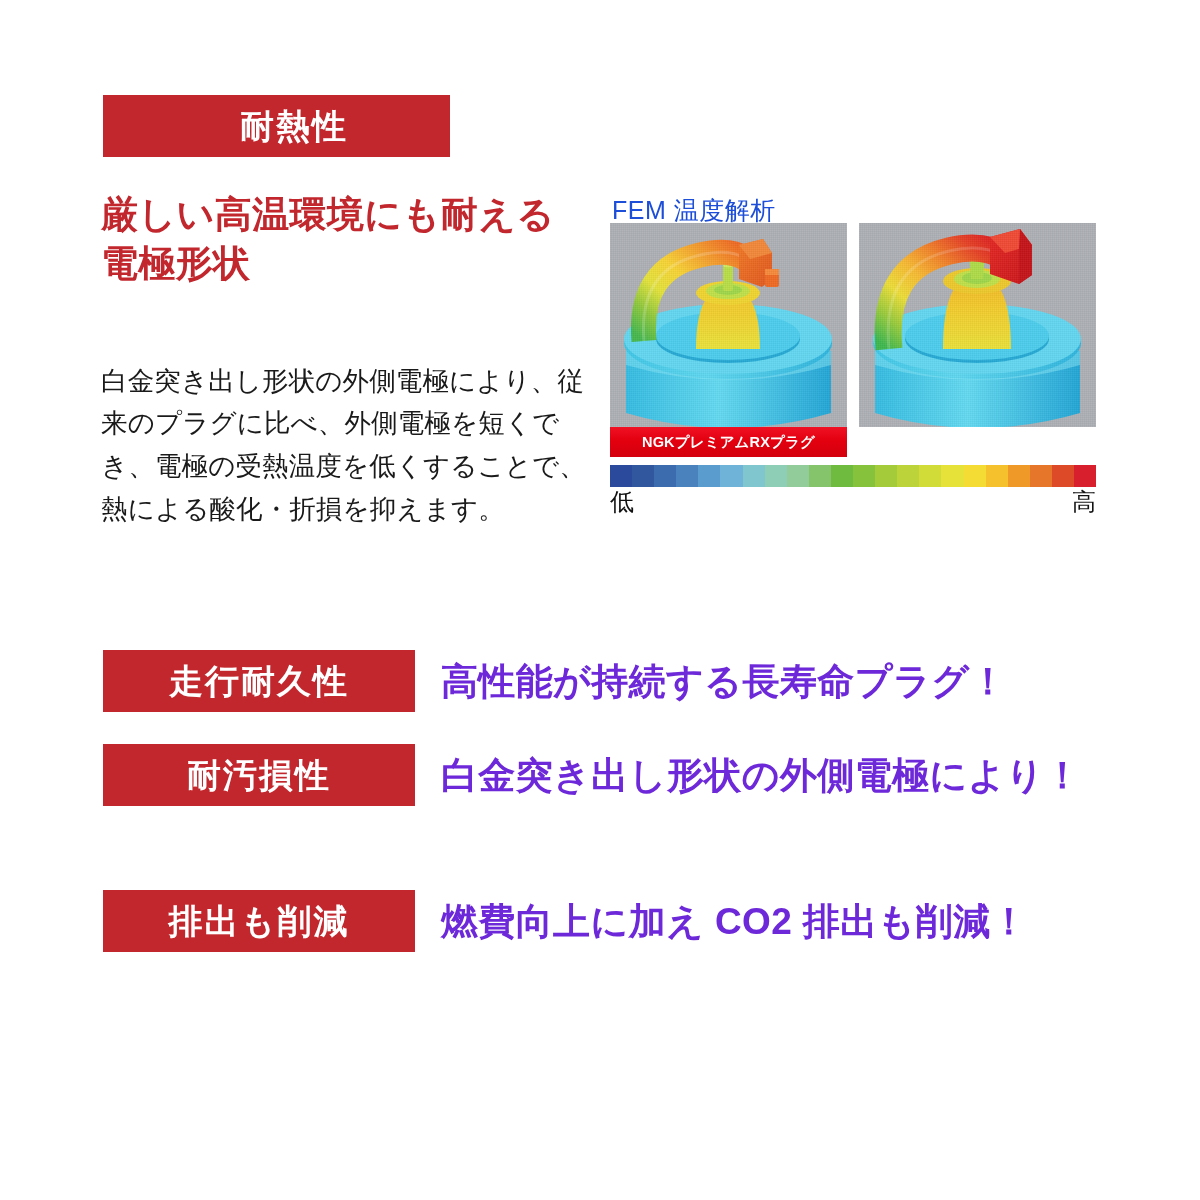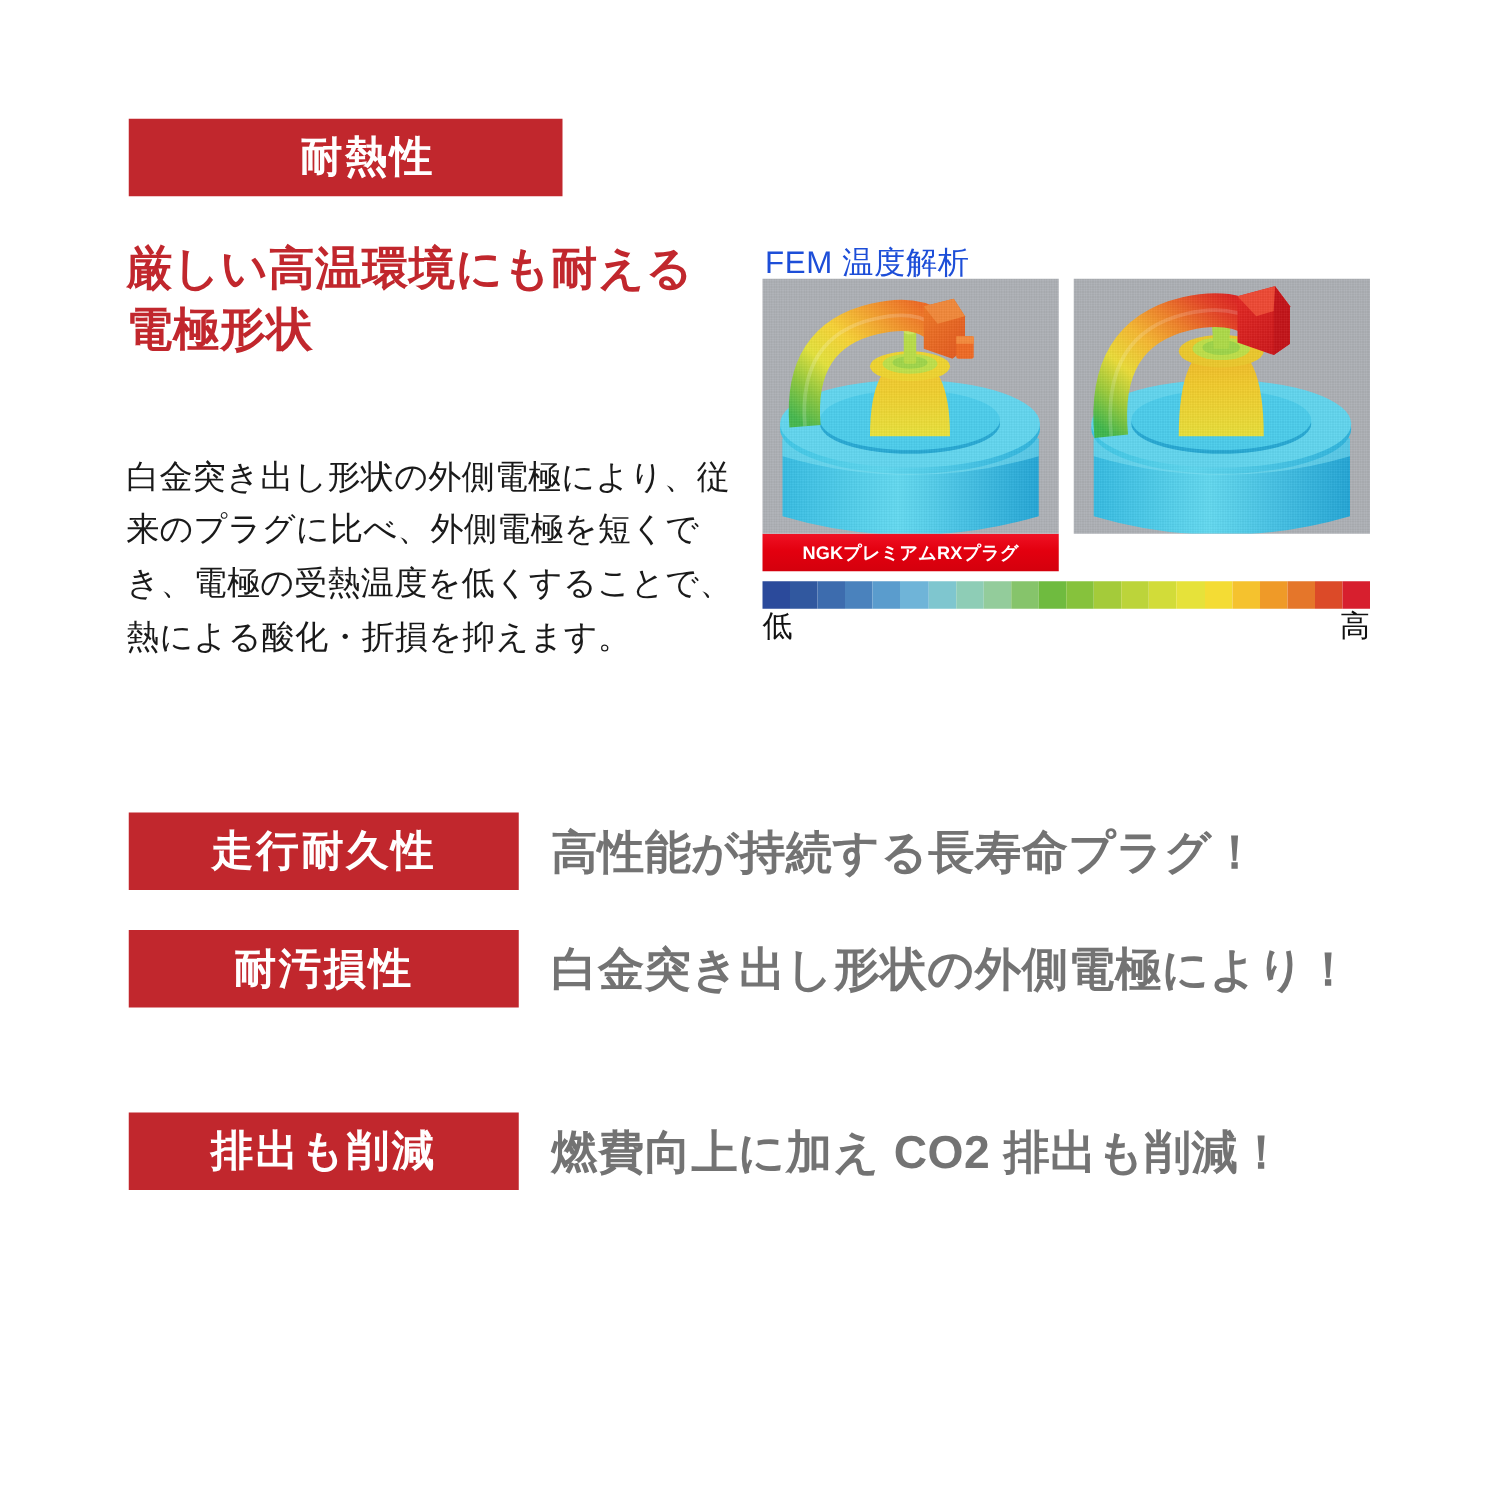--- a/index.html
+++ b/index.html
@@ -72,21 +72,21 @@
 
   
   .feature{position:absolute;left:103px;display:flex;align-items:center;}
   .feature .badge-box{
     width:312px;height:62px;background:#c1272d;color:#fff;
     display:flex;align-items:center;justify-content:center;
     font-size:34px;font-weight:bold;letter-spacing:.06em;line-height:1;
     flex:0 0 auto;
   }
   .feature .ftext{
-    margin-left:26px;color:#737373;font-size:37px;font-weight:bold;
+    margin-left:26px;color:#6d28d9;font-size:37px;font-weight:bold;
     line-height:1;letter-spacing:.01em;white-space:nowrap;
   }
   #feature-0{top:650px;}
   #feature-1{top:744px;}
   #feature-2{top:890px;}
 </style>
 </head>
 <body>
 
 <div class="page">

